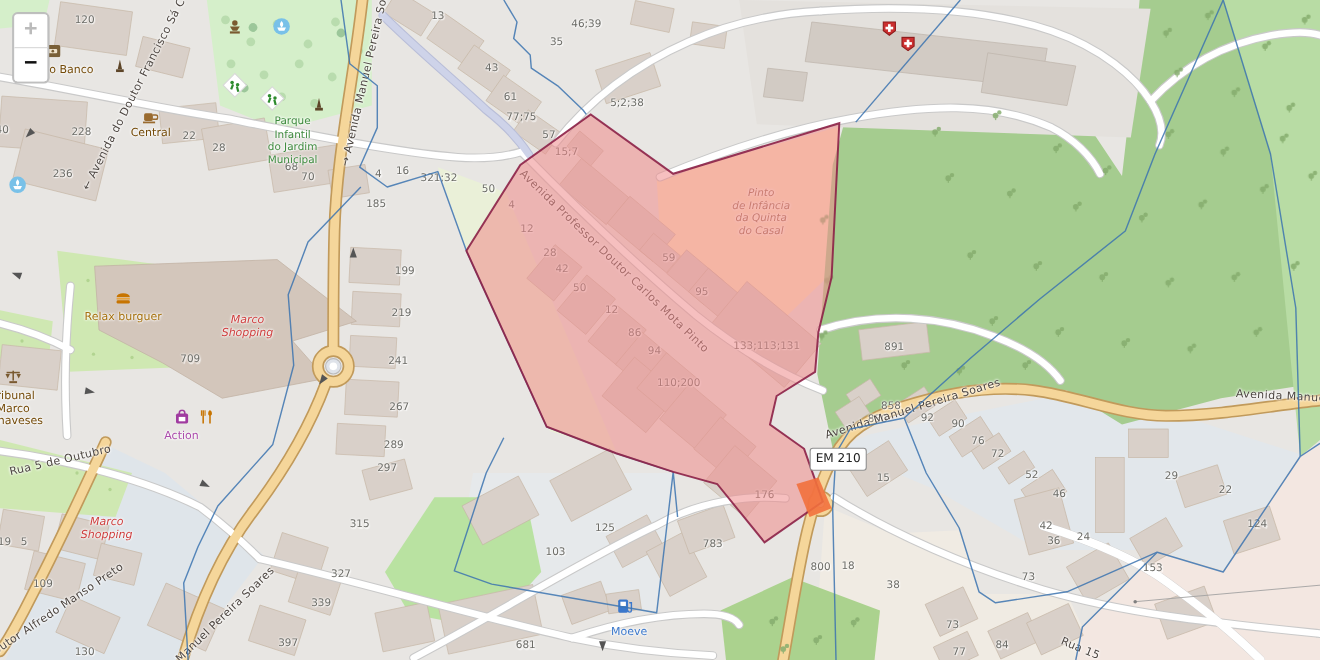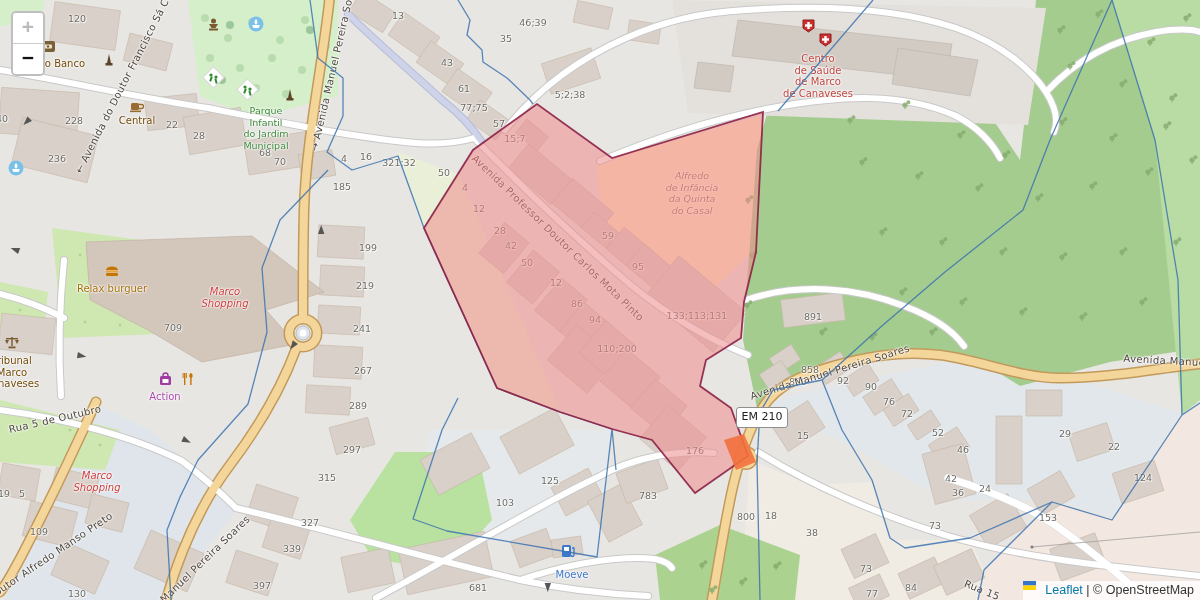--- a/index.html
+++ b/index.html
@@ -374,21 +374,21 @@
       <div class="lbl num" style="left: 911px; top: 587px; transform: translate(-50%, -50%);">84</div>
       <div class="lbl num" style="left: 866px; top: 568px; transform: translate(-50%, -50%);">73</div>
       <div class="lbl num" style="left: 872px; top: 593px; transform: translate(-50%, -50%);">77</div>
       <div class="lbl num" style="left: 1143px; top: 477px; transform: translate(-50%, -50%);">124</div>
       <div class="lbl num" style="left: 1048px; top: 517px; transform: translate(-50%, -50%);">153</div>
       <div class="lbl num" style="left: 746px; top: 516px; transform: translate(-50%, -50%);">800</div>
       <div class="lbl num" style="left: 771px; top: 515px; transform: translate(-50%, -50%);">18</div>
       <div class="lbl num" style="left: 812px; top: 532px; transform: translate(-50%, -50%);">38</div>
       <div class="lbl num" style="left: 695px; top: 450px; transform: translate(-50%, -50%);">176</div>
       <div class="lbl num" style="left: 648px; top: 495px; transform: translate(-50%, -50%);">783</div>
-      <div class="lbl num" style="left: 352px; top: 449px; transform: translate(-50%, -50%); text-align: center;">297</div>
+      <div class="lbl num" style="left: 352px; top: 426px; transform: translate(-50%, -50%); text-align: center;">297</div>
       <div class="lbl num" style="left: 550px; top: 480px; transform: translate(-50%, -50%);">125</div>
       <div class="lbl num" style="left: 505px; top: 502px; transform: translate(-50%, -50%);">103</div>
       <div class="lbl num" style="left: 478px; top: 587px; transform: translate(-50%, -50%);">681</div>
       <div class="lbl num" style="left: 4px; top: 493px; transform: translate(-50%, -50%);">19</div>
       <div class="lbl num" style="left: 22px; top: 493px; transform: translate(-50%, -50%);">5</div>
       <div class="lbl num" style="left: 39px; top: 531px; transform: translate(-50%, -50%); text-align: center;">109</div>
       <div class="lbl num" style="left: 77px; top: 593px; transform: translate(-50%, -50%);">130</div>
       <div class="lbl num" style="left: 310px; top: 522px; transform: translate(-50%, -50%);">327</div>
       <div class="lbl num" style="left: 292px; top: 548px; transform: translate(-50%, -50%);">339</div>
       <div class="lbl num" style="left: 262px; top: 585px; transform: translate(-50%, -50%);">397</div>
@@ -429,28 +429,22 @@
       <div class="lbl poi" style="left: 165px; top: 397px; color: rgb(171, 74, 171); transform: translate(-50%, -50%);">
         <div>Action</div>
       </div>
       <div class="lbl poi it" style="left: 97px; top: 481px; color: rgb(206, 61, 61); transform: translate(-50%, -50%);">
         <div>Marco</div>
         <div>Shopping</div>
       </div>
       <div class="lbl poi" style="left: 572px; top: 575px; color: rgb(59, 120, 204); transform: translate(-50%, -50%);">
         <div>Moeve</div>
       </div>
-      <div class="lbl poi" style="left: 818px; top: 76px; color: rgb(192, 69, 64); transform: translate(-50%, -50%);">
-        <div>Centro</div>
-        <div>de Saúde</div>
-        <div>de Marco</div>
-        <div>de Canaveses</div>
-      </div>
       <div class="lbl poi it" style="left: 692px; top: 193px; color: rgb(156, 107, 78); font-size: 9.5px; transform: translate(-50%, -50%);">
-        <div>Alfredo</div>
+        <div>Pinto</div>
         <div>de Infância</div>
         <div>da Quinta</div>
         <div>do Casal</div>
       </div>
     </div>
 
   <div class="icon" style="left:41px;top:41px">
     <svg width="14" height="11">
         <rect width="14" height="11" rx="2" fill="#7a6038"></rect>
         <rect x="3" y="3.5" width="8" height="4" rx="1" fill="#efe3cc"></rect>
@@ -588,23 +582,13 @@
     <polygon points="724,440 744,434 756,462 736,470" fill="#f2713d" opacity="0.9"></polygon>
   </svg>
 
   <div class="shield">EM 210</div>
 
   <div class="zoomctl">
     <div class="zbtn zin">+</div>
     <div class="zbtn zout">−</div>
   </div>
 
-  <div class="attrib">
-    <span class="flag">
-      <svg width="13" height="9">
-          <rect width="13" height="4.5" fill="#3775c8"></rect>
-          <rect y="4.5" width="13" height="4.5" fill="#ffd500"></rect>
-        </svg>
-    </span><a class="leaf" href="#">Leaflet</a>
-    <span>|</span>
-    <a href="#" style="color:#333">© OpenStreetMap</a>
-  </div>
 </div>
 
 </body></html>

